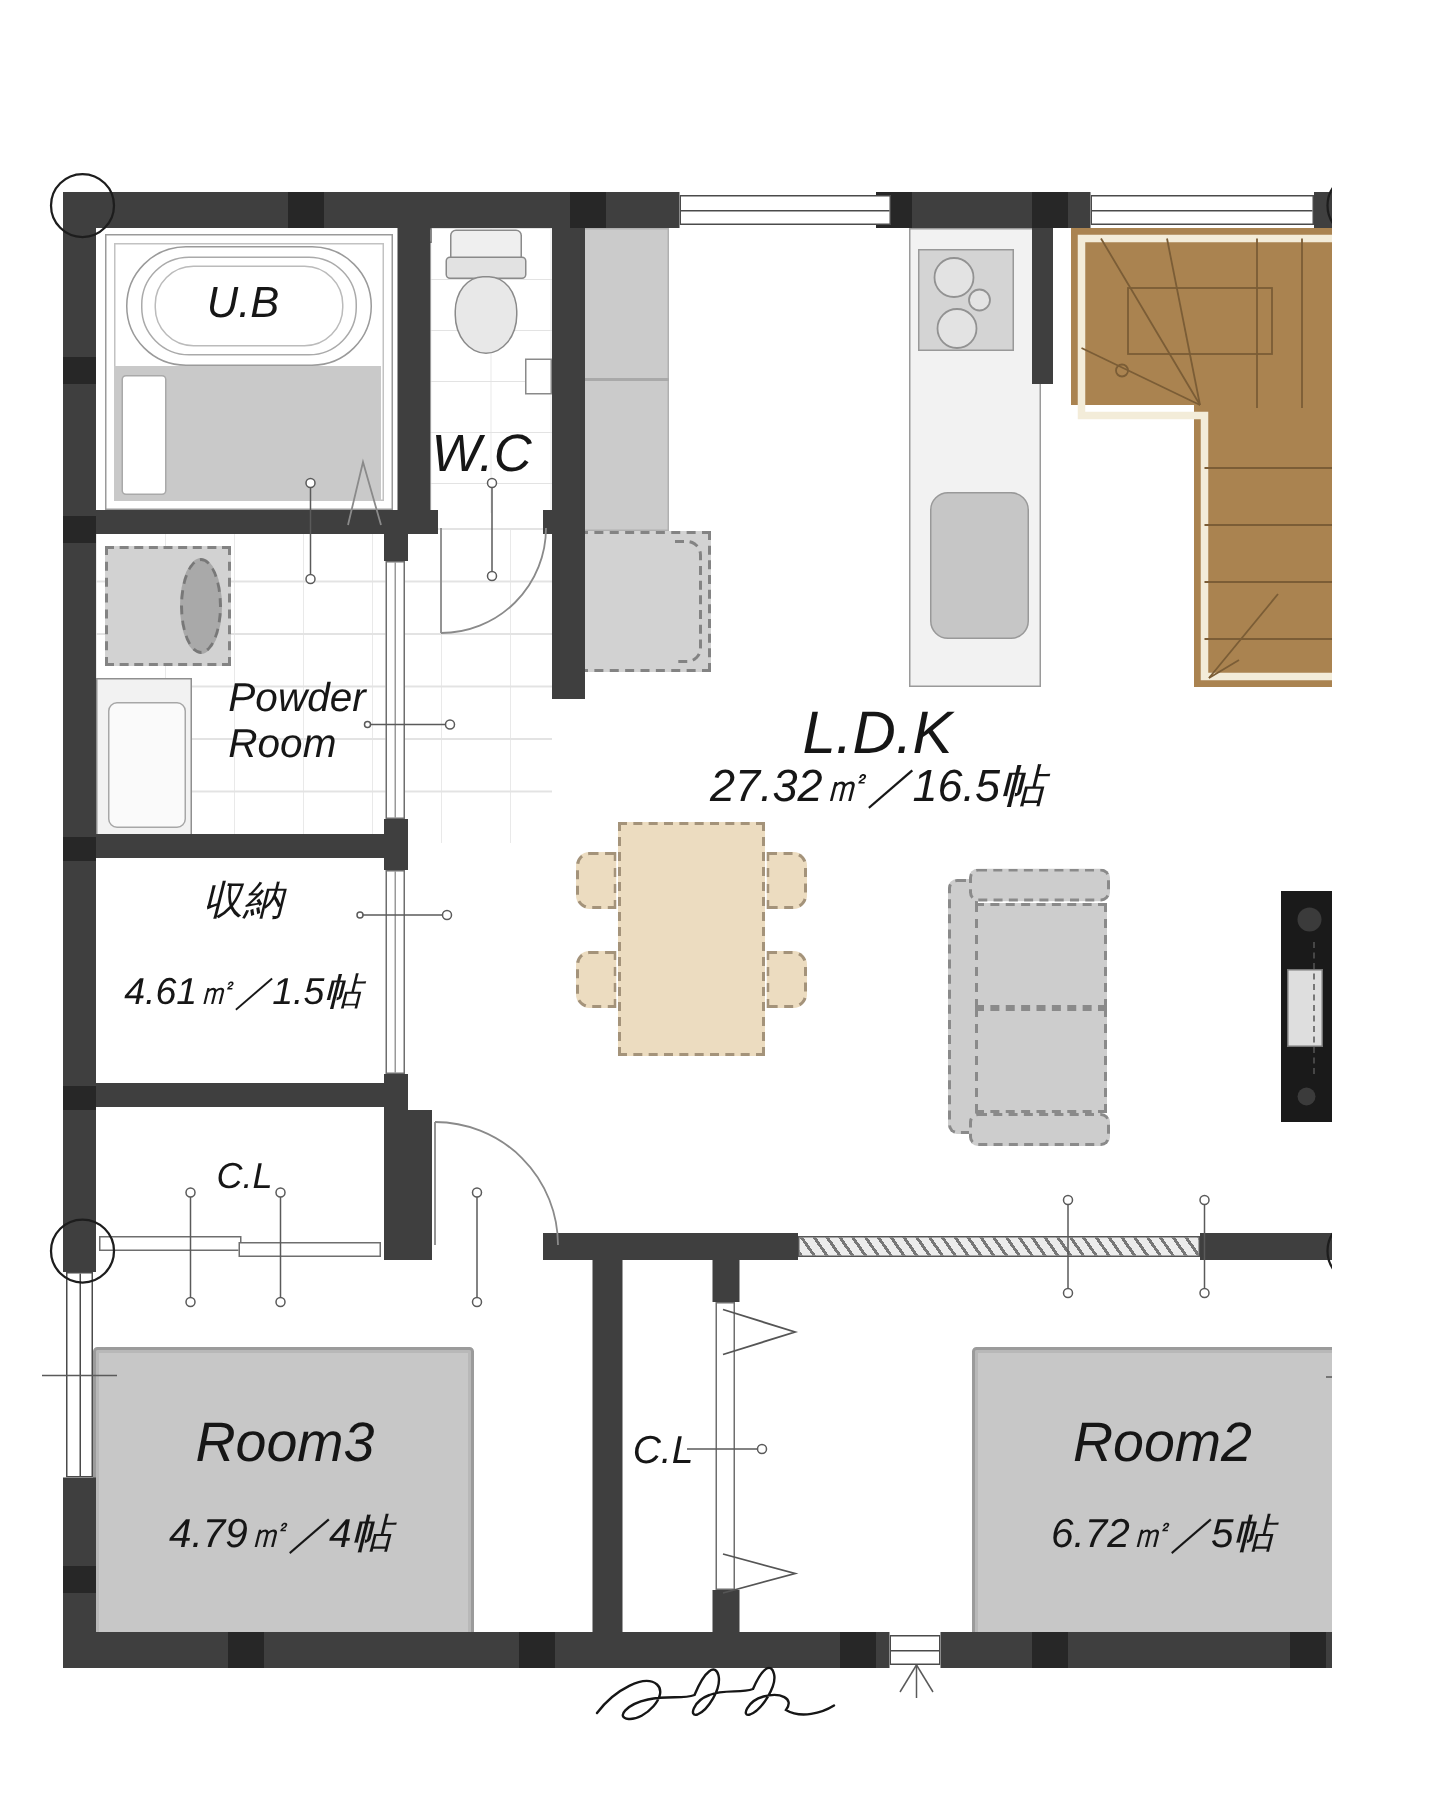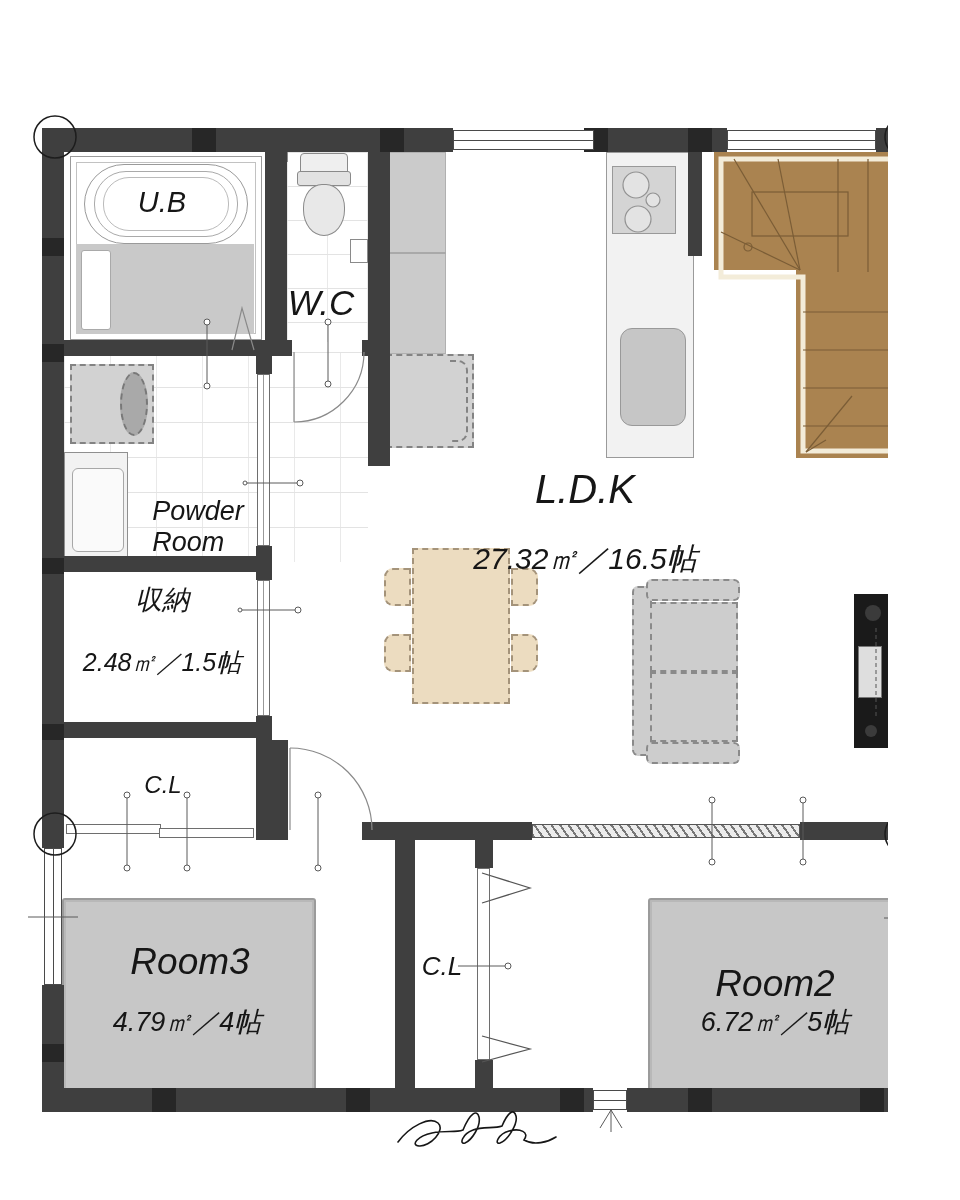--- a/index.html
+++ b/index.html
@@ -241,26 +241,26 @@
       <circle cx="906" cy="137" r="21"></circle>
       <circle cx="55" cy="834" r="21"></circle>
       <circle cx="906" cy="834" r="21"></circle>
     </g>
 
     <path d="M398 1142 C410 1126 430 1116 438 1123 C446 1130 430 1147 419 1146 C410 1145 418 1136 432 1133 C446 1130 455 1133 463 1130 C470 1113 477 1109 479 1117 C481 1126 472 1140 465 1143 C459 1145 462 1134 473 1130 C483 1126 494 1129 502 1126 C508 1112 514 1108 516 1116 C518 1124 508 1140 500 1143 C494 1145 498 1134 509 1131 C520 1128 530 1132 524 1140 C534 1146 548 1142 556 1137" fill="none" stroke="#161616" stroke-width="1.6" stroke-linecap="round" aria-label="Casa Garage"></path>
   </svg>
 
   <div class="label" style="left:162px;top:203px;font-size:29px;">U.B</div>
   <div class="label" style="left:321px;top:303px;font-size:35px;">W.C</div>
-  <div class="label pre" style="left:198px;top:481px;font-size:27px;text-align:left;margin-top:46px;">Powder
+  <div class="label pre" style="left:198px;top:481px;font-size:27px;text-align:left;">Powder
 Room</div>
   <div class="label jp" style="left:162px;top:601px;font-size:27px;">収納</div>
-  <div class="label" style="left:162px;top:662px;font-size:25px;">2.48㎡／1.5帖</div>
+  <div class="label" style="left:162px;top:662px;font-size:25px;">4.61㎡／1.5帖</div>
   <div class="label" style="left:163px;top:785px;font-size:24px;">C.L</div>
   <div class="label" style="left:585px;top:489px;font-size:40px;">L.D.K</div>
-  <div class="label" style="left:585px;top:559px;font-size:30px;">27.32㎡／16.5帖</div>
+  <div class="label" style="left:585px;top:525px;font-size:30px;">27.32㎡／16.5帖</div>
   <div class="label" style="left:442px;top:967px;font-size:26px;">C.L</div>
   <div class="label" style="left:190px;top:962px;font-size:37px;text-align:right;">Room3</div>
   <div class="label" style="left:187px;top:1023px;font-size:27px;">4.79㎡／4帖</div>
-  <div class="label" style="left:775px;top:962px;font-size:37px;margin-top:22px;">Room2</div>
+  <div class="label" style="left:775px;top:962px;font-size:37px;">Room2</div>
   <div class="label" style="left:775px;top:1023px;font-size:27px;">6.72㎡／5帖</div>
 
 </div>
 
 </body></html>

